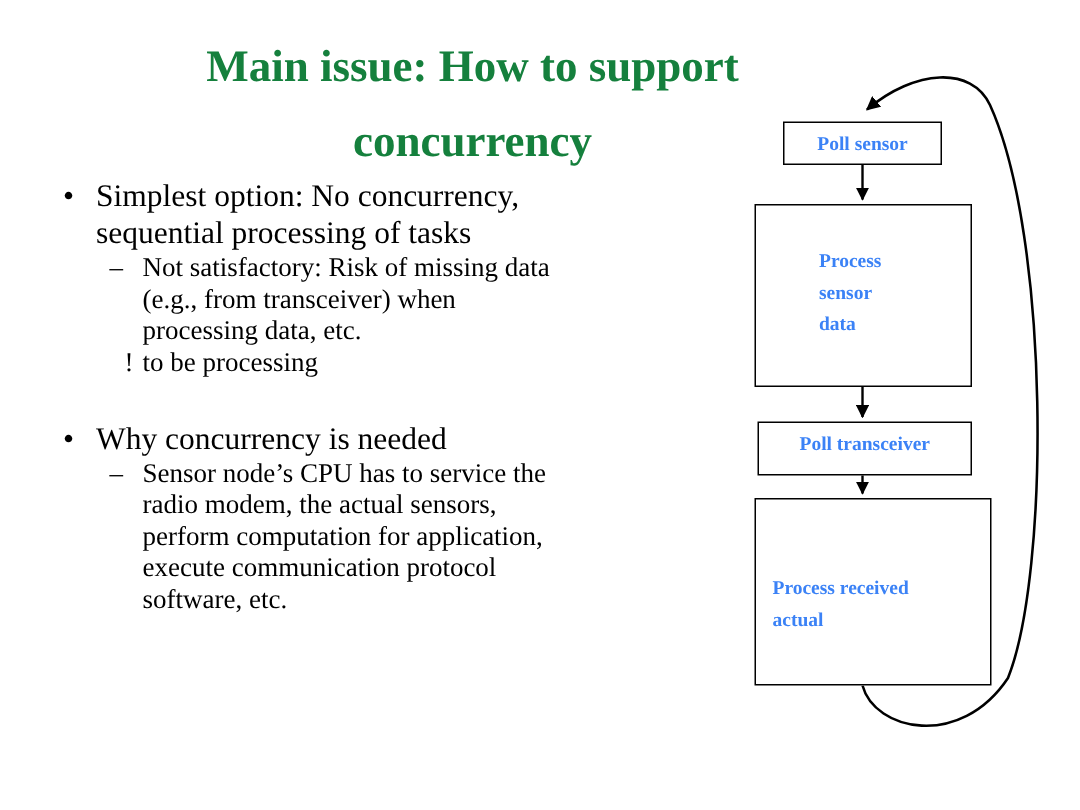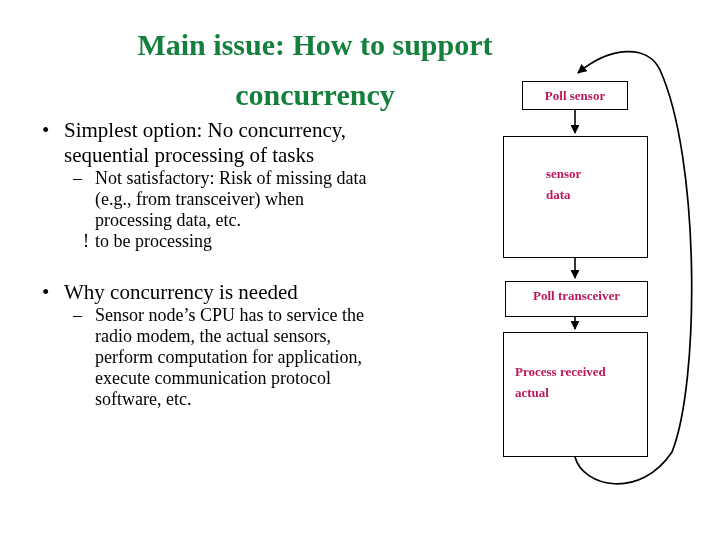--- a/index.html
+++ b/index.html
@@ -98,21 +98,21 @@
     height: 540px;
     pointer-events: none;
   }
   .fbox {
     position: absolute;
     border: 1px solid #000000;
     background: #ffffff;
     box-sizing: border-box;
     font-family: "Liberation Serif", "DejaVu Serif", serif;
     font-weight: bold;
-    color: #be185d;
+    color: #3b82f6;
   }
   .fbox .flabel {
     display: block;
   }
   #box-poll-sensor {
     left: 522px; top: 81px; width: 106px; height: 29px;
     font-size: 13px;
     text-align: center;
     line-height: 27px;
   }
@@ -123,23 +123,23 @@
     line-height: 21px;
     text-align: left;
   }
   #box-poll-transceiver {
     left: 505px; top: 281px; width: 143px; height: 36px;
     font-size: 13px;
     text-align: center;
     line-height: 27px;
   }
   #box-process-packet {
-    left: 503px; top: 332px; width: 145px; height: 125px;
-    font-size: 13px;
-    padding: 28px 0 0 11px;
+    left: 503px; top: 332px; width: 158px; height: 125px;
+    font-size: 13px;
+    padding: 48px 0 0 11px;
     line-height: 21px;
     text-align: left;
   }
 </style>
 </head>
 <body>
 
 <div id="slide">
 
   <div id="title">
@@ -202,20 +202,21 @@
              C 583 487, 640 500, 672 452
              C 700 382, 700 158, 660 70
              C 648 44, 610 46, 578 73" fill="none" stroke="#000000" stroke-width="1.7" marker-end="url(#ah)"></path>
   </svg>
 
   <div class="fbox" id="box-poll-sensor">
     <span class="flabel">Poll sensor</span>
   </div>
 
   <div class="fbox" id="box-process-sensor">
+    <span class="flabel">Process</span>
     <span class="flabel">sensor</span>
     <span class="flabel">data</span>
   </div>
 
   <div class="fbox" id="box-poll-transceiver">
     <span class="flabel">Poll transceiver</span>
   </div>
 
   <div class="fbox" id="box-process-packet">
     <span class="flabel">Process received</span>

